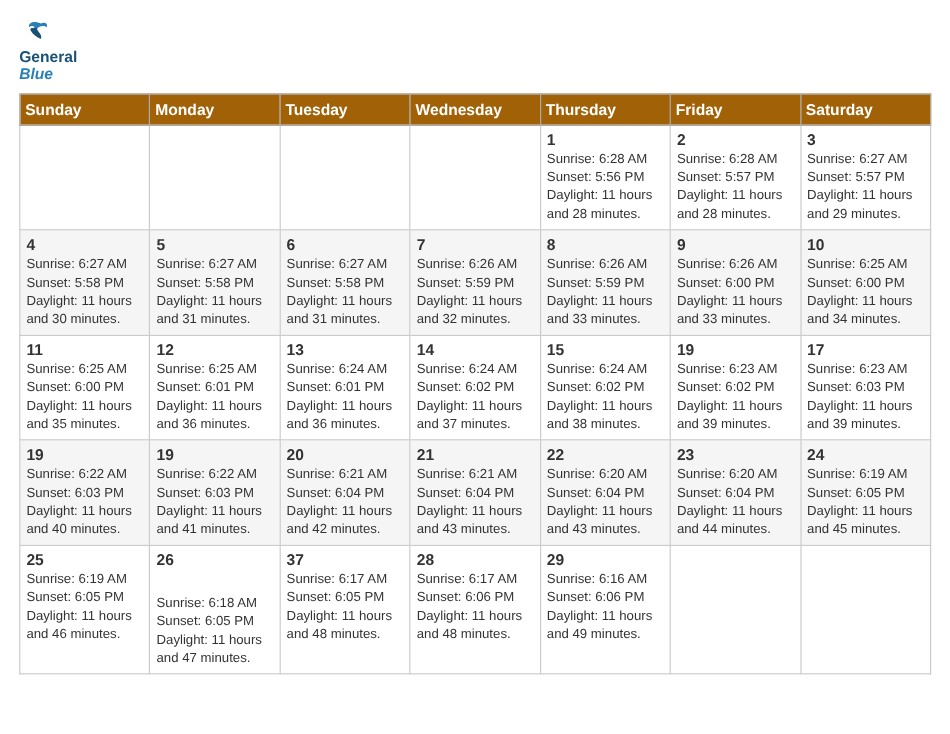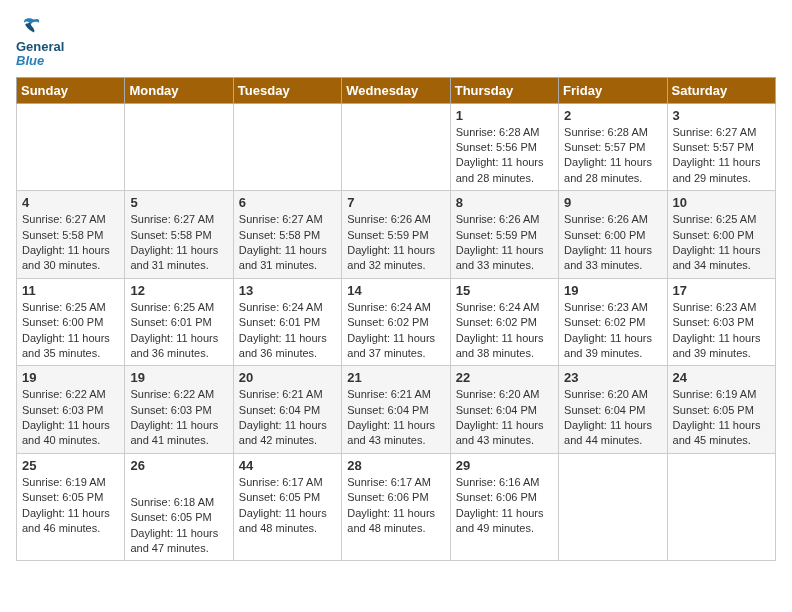--- a/index.html
+++ b/index.html
@@ -314,21 +314,21 @@
 and 46 minutes.</div>
         </td>
         <td>
           <span class="day-number">26</span>
           <div class="day-info" style="white-space: pre-line; margin-top: 22px;">Sunrise: 6:18 AM
 Sunset: 6:05 PM
 Daylight: 11 hours
 and 47 minutes.</div>
         </td>
         <td>
-          <span class="day-number">44</span>
+          <span class="day-number">37</span>
           <div class="day-info" style="white-space: pre-line;">Sunrise: 6:17 AM
 Sunset: 6:05 PM
 Daylight: 11 hours
 and 48 minutes.</div>
         </td>
         <td>
           <span class="day-number">28</span>
           <div class="day-info" style="white-space: pre-line;">Sunrise: 6:17 AM
 Sunset: 6:06 PM
 Daylight: 11 hours

